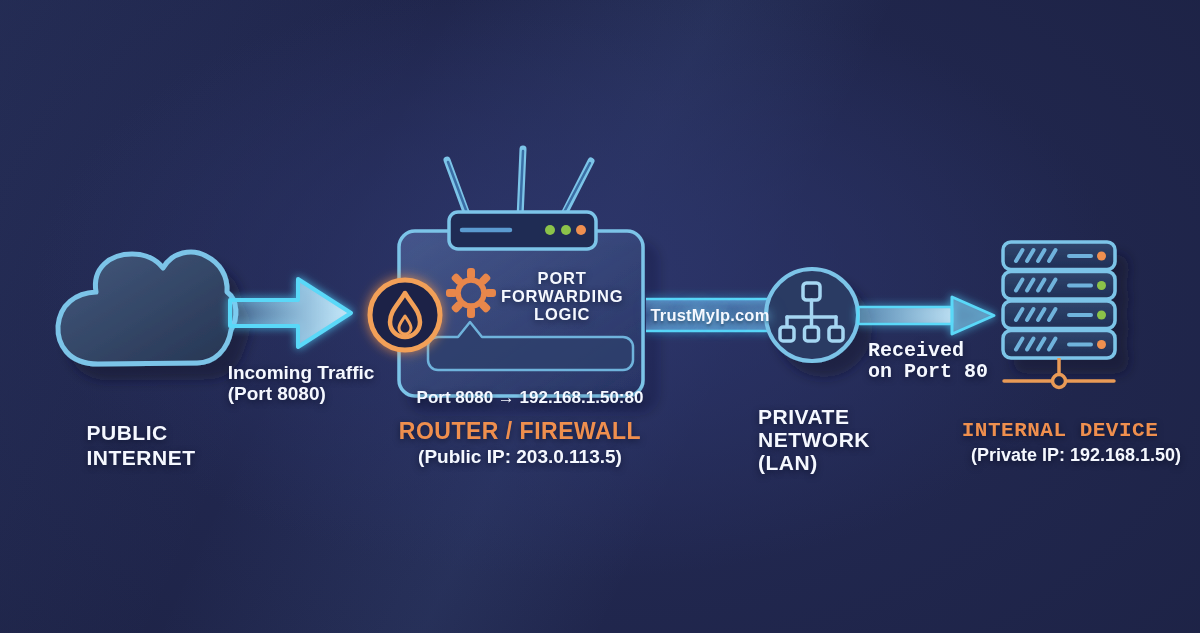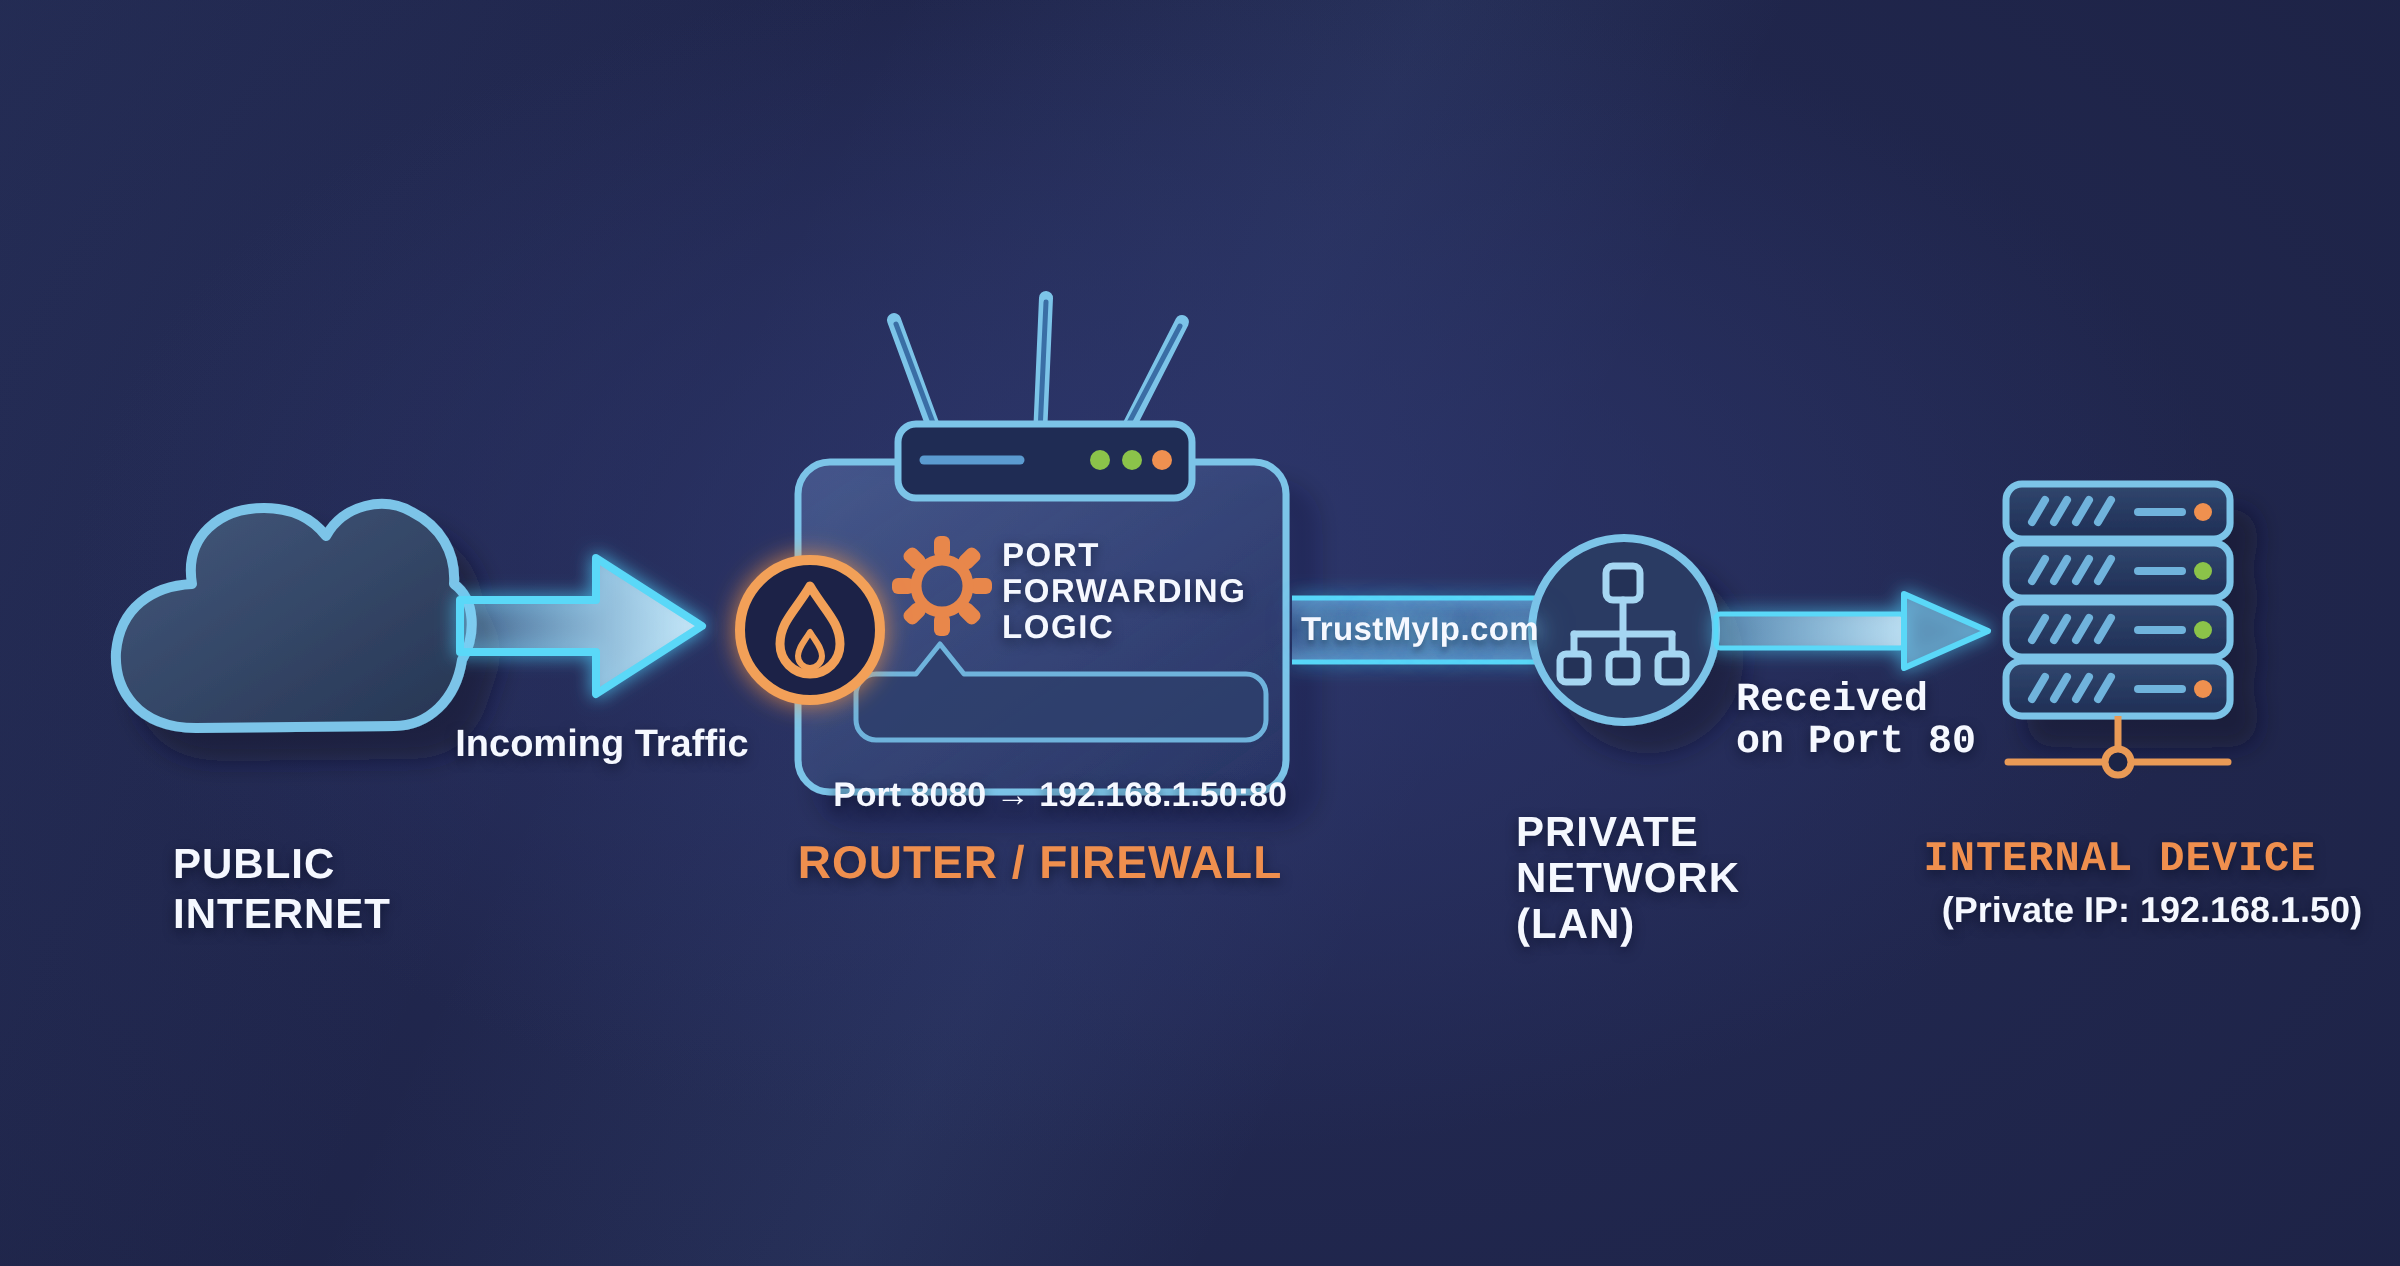--- a/index.html
+++ b/index.html
@@ -26,21 +26,21 @@
   .f-gear{fill:var(--gear-orange);}
   .s-flame{stroke:var(--flame-orange);}
   .s-cable{stroke:var(--cable-orange);}
   .lbl{
     position:absolute;color:var(--text-white);font-weight:700;
     transform:translateX(-50%);white-space:nowrap;
     text-shadow:0 2px 6px rgba(4,9,28,0.55);
   }
   .lbl .line{display:block;}
   .orange{color:var(--accent-orange);}
-  .left-align{text-align:left;transform:none;}
+  .left-align{text-align:center;transform:none;}
   .watermark{
     font-size:16.5px;letter-spacing:.2px;
     text-shadow:0 0 10px rgba(140,225,255,.95),0 0 18px rgba(90,200,255,.6),0 2px 3px rgba(4,9,28,.6);
   }
 </style>
 </head>
 <body>
 
 <div class="stage">
 
@@ -227,37 +227,39 @@
 
     <g>
       <line class="s-cable" x1="1059" y1="358" x2="1059" y2="375" stroke-width="3.5"></line>
       <line class="s-cable" x1="1004" y1="381" x2="1114" y2="381" stroke-width="3.5" stroke-linecap="round"></line>
       <circle class="s-cable" cx="1059" cy="381" r="6.5" fill="#1b2446" stroke-width="3.5"></circle>
     </g>
   </svg>
 
   <div class="lbl" style="left:301px;top:362px;font-size:19px;line-height:21px;">
     <span class="line">Incoming Traffic</span>
+    <span class="line">(Port 8080)</span>
   </div>
 
   <div class="lbl" style="left:141px;top:420px;font-size:21px;line-height:25px;letter-spacing:.5px;">
     <span class="line">PUBLIC</span>
     <span class="line">INTERNET</span>
   </div>
 
   <div class="lbl left-align" style="left:501px;top:269px;font-size:16.5px;line-height:18px;letter-spacing:.8px;">
     <span class="line">PORT</span>
     <span class="line">FORWARDING</span>
     <span class="line">LOGIC</span>
   </div>
 
   <div class="lbl" style="left:530px;top:344px;font-size:17px;margin-top:44px;">Port 8080 → 192.168.1.50:80</div>
 
   <div class="lbl orange" style="left:520px;top:418px;font-size:23px;letter-spacing:.5px;">ROUTER / FIREWALL</div>
 
+  <div class="lbl" style="left:520px;top:446px;font-size:19px;">(Public IP: 203.0.113.5)</div>
 
   <div class="lbl watermark" style="left:710px;top:306px;">TrustMyIp.com</div>
 
   <div class="lbl" style="left:814px;top:405px;font-size:21px;line-height:23px;letter-spacing:.5px;">
     <span class="line">PRIVATE</span>
     <span class="line">NETWORK</span>
     <span class="line">(LAN)</span>
   </div>
 
   <div class="lbl" style="left:928px;top:340px;font-size:20px;line-height:21px;font-family:Liberation Mono, monospace;">

